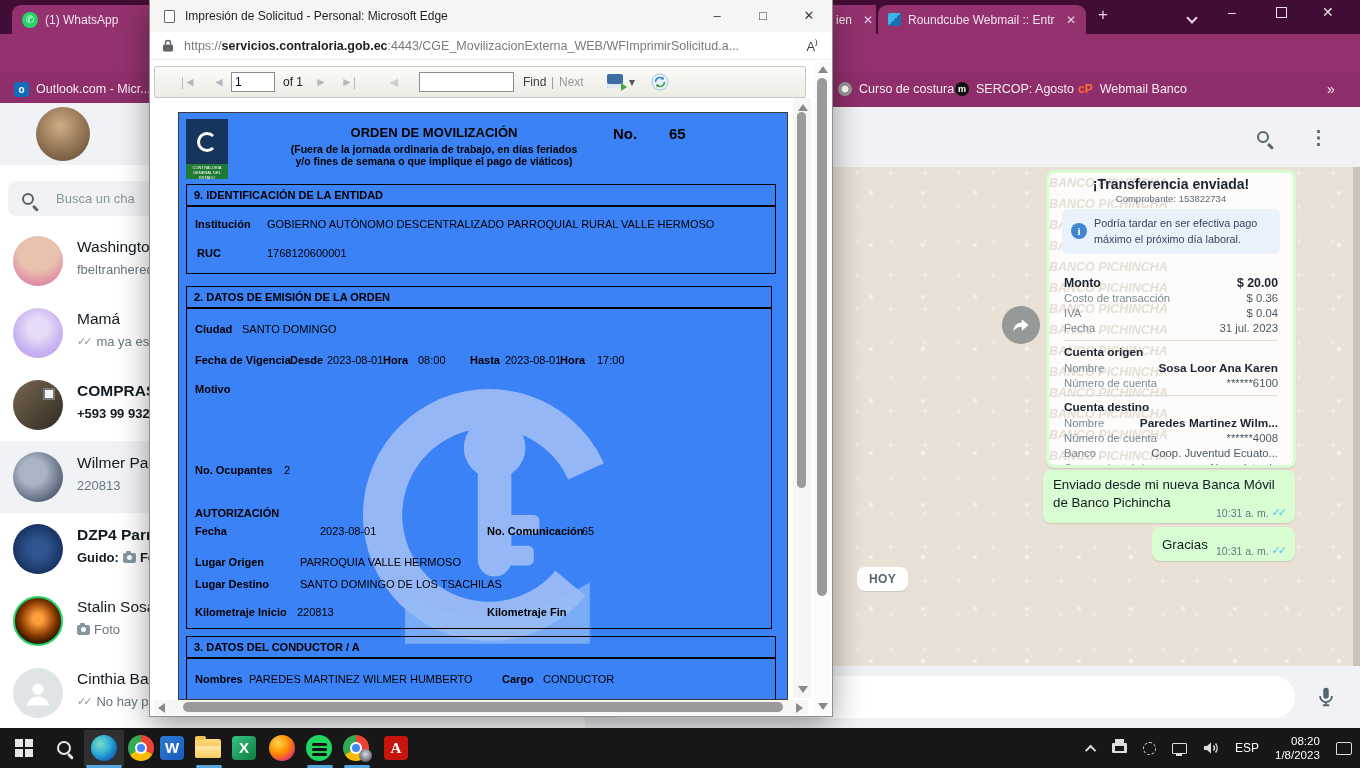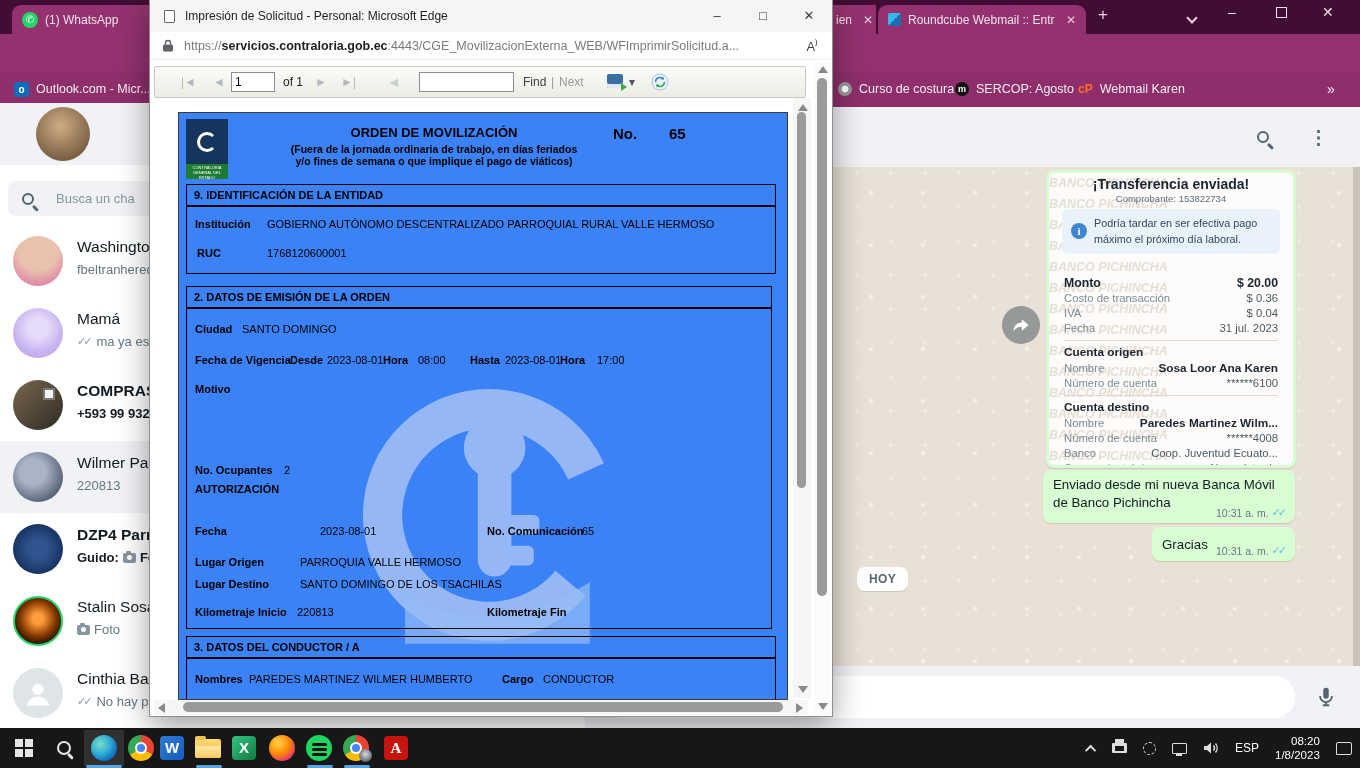--- a/index.html
+++ b/index.html
@@ -163,21 +163,21 @@
     <span class="bm" style="position:absolute;left:838px">
       <span style="width:14px;height:14px;border-radius:50%;background:radial-gradient(circle,#fff 35%,#999 36%)"></span>
       <span>Curso de costura</span>
     </span>
     <span class="bm" style="position:absolute;left:955px">
       <span style="width:14px;height:14px;border-radius:50%;background:#111;color:#fff;font-size:9px;text-align:center;line-height:14px;font-weight:bold">m</span>
       <span>SERCOP: Agosto</span>
     </span>
     <span class="bm" style="position:absolute;left:1078px">
       <span style="color:#ff6c2c;font-weight:bold;font-size:12px">cP</span>
-      <span>Webmail Karen</span>
+      <span>Webmail Banco</span>
     </span>
     <span style="position:absolute;left:1327px;font-size:14px">»</span>
   </div>
 
   <div class="wa-side">
     <div class="wa-side-head">
       <div class="abs" style="left:36px;top:4px;width:54px;height:54px;border-radius:50%;background:radial-gradient(circle at 45% 35%,#cfae85,#8a6d4e 60%,#5d4632)"></div>
     </div>
     <div class="wa-search">
       <span class="mag" style="color:#54656f"></span>
@@ -448,21 +448,21 @@
         <span class="lb" style="left:283px;top:67px">Hasta</span>
         <span class="tv" style="left:318px;top:67px">2023-08-01</span>
         <span class="lb" style="left:373px;top:67px">Hora</span>
         <span class="tv" style="left:410px;top:67px">17:00</span>
 
         <span class="lb" style="left:8px;top:96px">Motivo</span>
 
         <span class="lb" style="left:8px;top:177px">No. Ocupantes</span>
         <span class="tv" style="left:97px;top:177px">2</span>
 
-        <span class="lb" style="left:8px;top:196px">AUTORIZACIÓN</span>
+        <span class="lb" style="left:8px;top:220px">AUTORIZACIÓN</span>
 
         <span class="lb" style="left:8px;top:238px">Fecha</span>
         <span class="tv" style="left:133px;top:238px">2023-08-01</span>
         <span class="lb" style="left:300px;top:238px">No. Comunicación</span>
         <span class="tv" style="left:395px;top:238px">65</span>
 
         <span class="lb" style="left:8px;top:269px">Lugar Origen</span>
         <span class="tv" style="left:113px;top:269px">PARROQUIA VALLE HERMOSO</span>
         <span class="lb" style="left:8px;top:291px">Lugar Destino</span>
         <span class="tv" style="left:113px;top:291px">SANTO DOMINGO DE LOS TSACHILAS</span>

